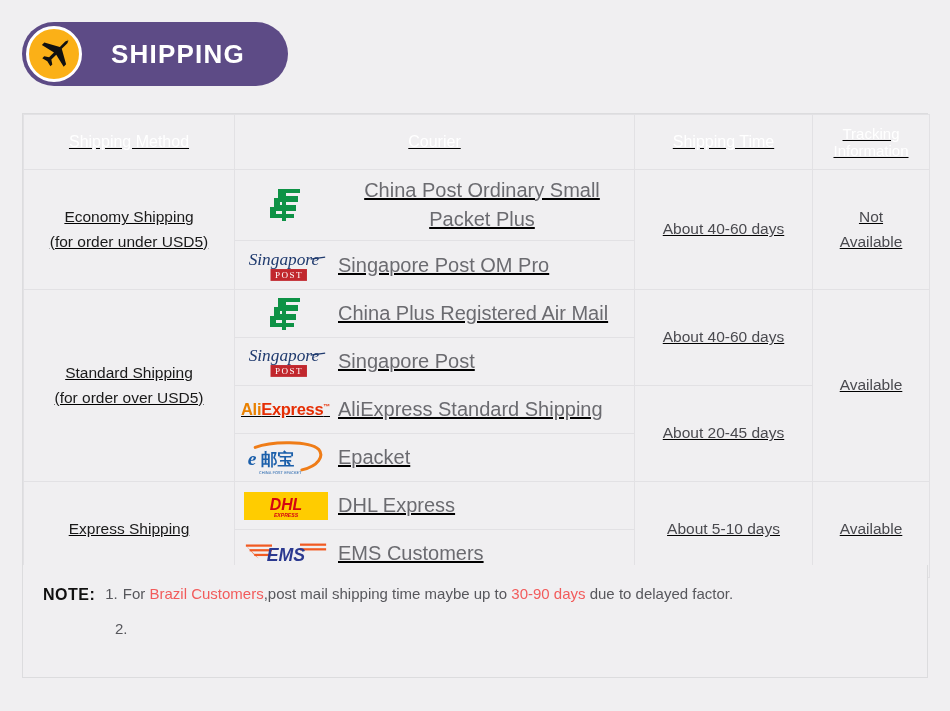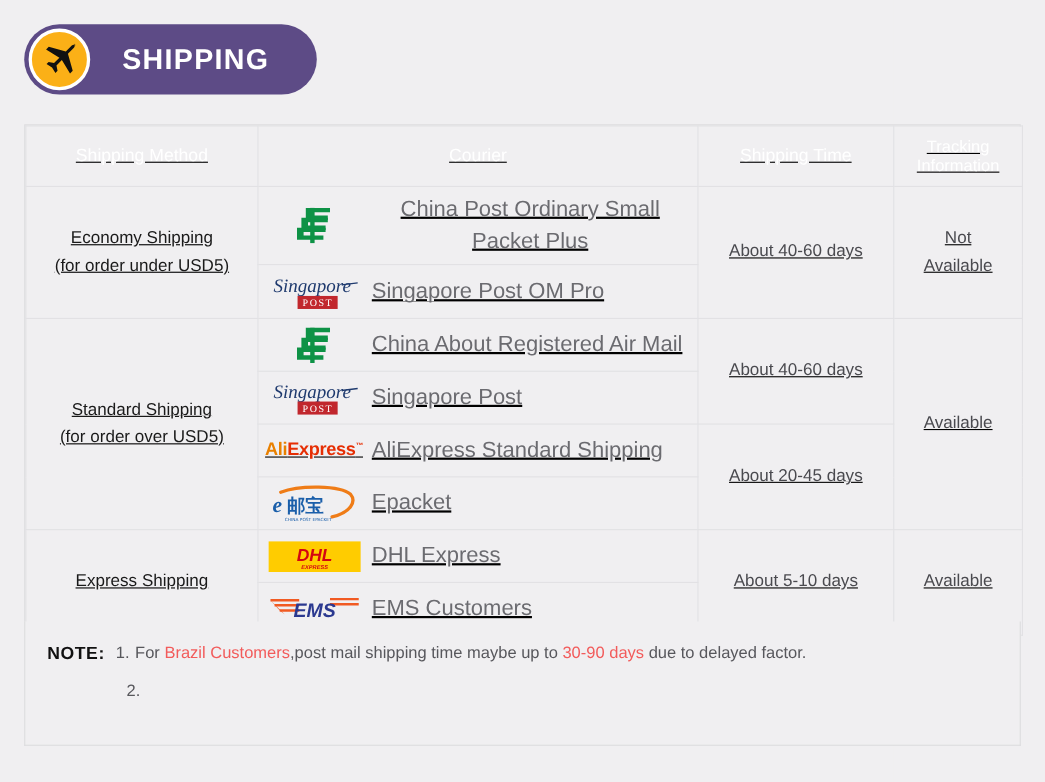--- a/index.html
+++ b/index.html
@@ -268,21 +268,21 @@
               <span class="logo-box">
                 <svg class="logo-chinapost" viewBox="0 0 40 36" aria-hidden="true">
                   <g fill="#0e9246">
                     <path d="M12 2h22v4H18v3h14v4H12z"></path>
                     <path d="M8 11h24v4H14v3h16v4H8z"></path>
                     <path d="M4 20h26v4H10v3h18v4H4z"></path>
                     <rect x="16" y="2" width="4" height="32"></rect>
                   </g>
                 </svg>
               </span>
-              <span class="courier-name">China About Registered Air Mail</span>
+              <span class="courier-name">China Plus Registered Air Mail</span>
             </div>
           </td>
           <td class="time-cell" rowspan="2">About 40-60 days</td>
           <td class="track-cell" rowspan="4">Available</td>
         </tr>
         <tr>
           <td class="courier-cell" style="height:48px">
             <div class="courier-inner">
               <span class="logo-box">
                 <svg class="logo-sgpost" viewBox="0 0 90 36" aria-hidden="true">

